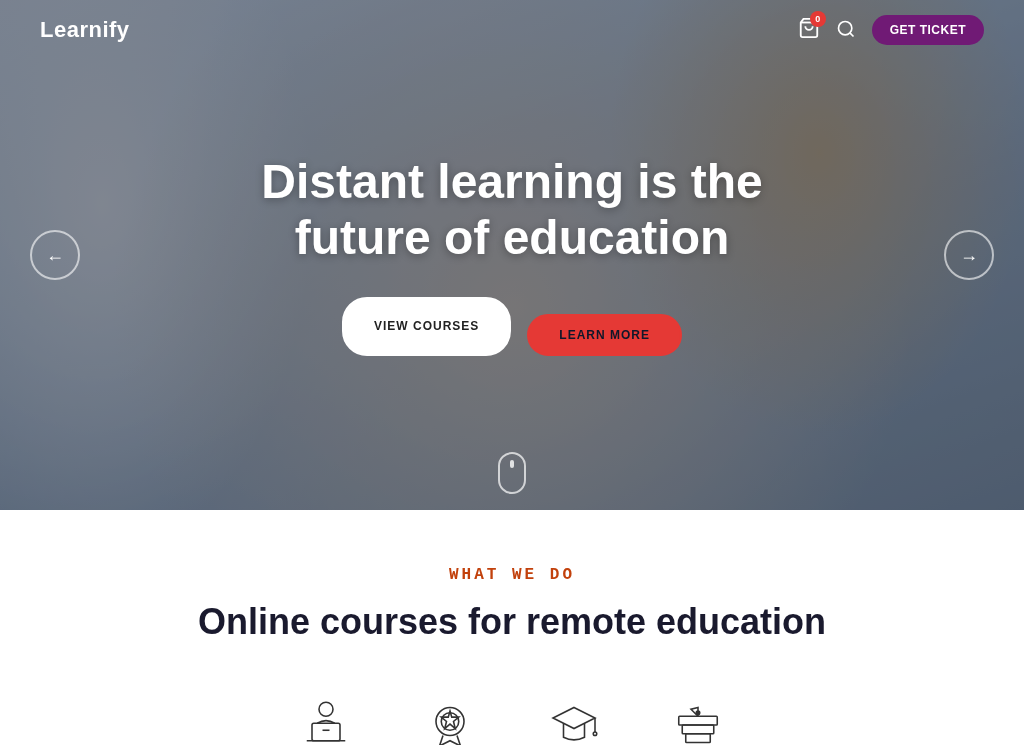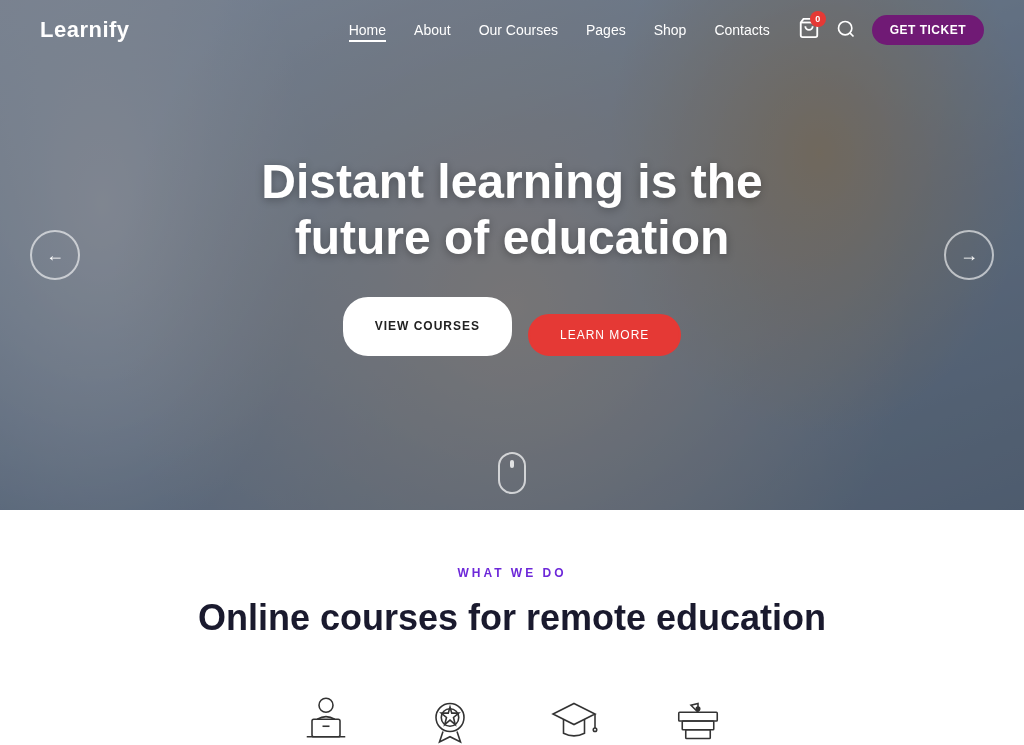--- a/index.html
+++ b/index.html
@@ -159,26 +159,26 @@
       border-radius: 25px;
       padding: 12px 30px;
       font-size: 12px;
       font-weight: 700;
       letter-spacing: 1px;
       cursor: pointer;
       text-transform: uppercase;
     }
     .btn-learn-more {
       background: #e53935;
-      color: #ffffff;
+      color: #0f172a;
       border: 2px solid #e53935;
       border-radius: 25px;
       padding: 12px 30px;
       font-size: 12px;
-      font-weight: 400;
+      font-weight: 700;
       letter-spacing: 1px;
       cursor: pointer;
       text-transform: uppercase;
       margin-top: 17px;
     }
 
     
     .slider-arrow {
       position: absolute;
       top: 50%;
@@ -227,26 +227,27 @@
       100% { opacity: 0; transform: translateY(10px); }
     }
 
     
     .what-we-do {
       background: #fff;
       padding: 56px 40px 40px;
       text-align: center;
     }
     .section-eyebrow {
-      font-size: 12px;
+      font-size: 16px;
       letter-spacing: 3px;
-      color: #6d28d9;
+      color: #c2410c;
       font-weight: 600;
       text-transform: uppercase;
       margin-bottom: 16px;
+      font-family: Liberation Mono, monospace;
     }
     .section-title {
       font-size: 36px;
       font-weight: 800;
       color: #1a1a2e;
       line-height: 1.2;
       margin-bottom: 40px;
     }
 
     
@@ -272,28 +273,20 @@
     .feature-icon-wrap svg {
       width: 56px;
       height: 56px;
     }
   </style>
 </head>
 <body>
 
 <nav>
   <span class="nav-logo">Learnify</span>
-  <ul class="nav-links">
-    <li><a href="#" class="active">Home</a></li>
-    <li><a href="#">About</a></li>
-    <li><a href="#">Our Courses</a></li>
-    <li><a href="#">Pages</a></li>
-    <li><a href="#">Shop</a></li>
-    <li><a href="#">Contacts</a></li>
-  </ul>
   <div class="nav-actions">
     <div class="cart-icon-wrap">
       <svg width="22" height="22" viewBox="0 0 24 24" fill="none" stroke="white" stroke-width="2">
         <path d="M6 2L3 6v14a2 2 0 002 2h14a2 2 0 002-2V6l-3-4z"></path>
         <line x1="3" y1="6" x2="21" y2="6"></line>
         <path d="M16 10a4 4 0 01-8 0"></path>
       </svg>
       <span class="cart-badge">0</span>
     </div>
     <button class="search-btn">

